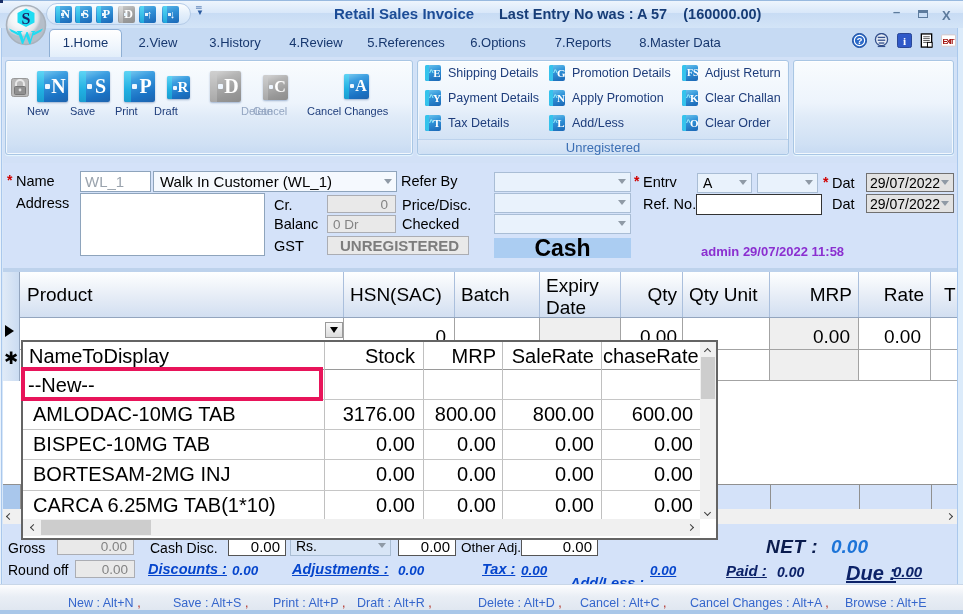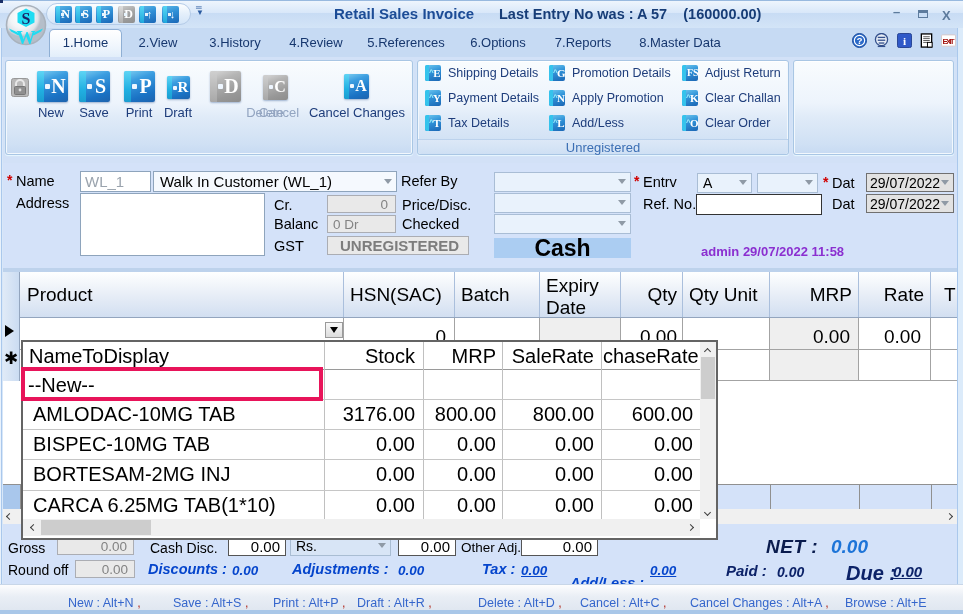--- a/index.html
+++ b/index.html
@@ -40,21 +40,21 @@
 
 
 #ribbon { left:0; top:57px; width:963px; height:106px; background:#d2e1f7; }
 .group { top:60px; height:95px; border:1px solid #a9c6e4; border-radius:3px;
   background:linear-gradient(#f9fcfe 0%, #edf4fc 45%, #e0ebf8 60%, #cfe0f4 90%, #c7daf2 100%);
   box-shadow:0 1px 1px #e8f8ff, inset 0 1px 0 #ffffff, inset 0 0 0 1px #f2f8fd; }
 #group1 { left:5px; width:408px; }
 #group2 { left:417px; width:372px; }
 #group3 { left:793px; width:161px; }
 #grouplabel { left:417px; top:140px; width:372px; text-align:center; font-size:13px; color:#3c6fb4; }
-.biglabel { top:49px; font-size:13px; color:#1e3d7b; text-align:center; }
+.biglabel { top:49px; font-size:11px; color:#1e3d7b; }
 .biglabel.dis { color:#93a5c1; }
 
 .bicon { width:31px; height:31px; border-radius:2px;
   background:linear-gradient(160deg,#7fd0f2 0%,#3b9de0 30%,#1a72c4 75%,#1e63ad 100%); box-shadow:0 1px 2px rgba(40,80,140,.4); }
 .bicon .spine { position:absolute; left:0; top:0; width:7px; height:100%; background:linear-gradient(#5fd4f4,#21b0e2 60%,#1a9ed0); border-radius:2px 0 0 2px; }
 .bicon .ltr { position:absolute; left:12px; top:0; width:19px; height:100%; text-align:center;
   font-family:"Liberation Serif",serif; font-weight:bold; color:#fff; }
 .bicon .sq { position:absolute; background:#eef6ff; border-radius:1px; }
 .bicon.gray { background:linear-gradient(160deg,#d9d9d9 0%,#b5b5b5 30%,#979797 75%,#8d8d8d 100%); }
 .bicon.gray .spine { background:linear-gradient(#cfcfcf,#a8a8a8); }
@@ -92,21 +92,21 @@
 .chev { position:absolute; width:5px; height:5px; border-right:1.8px solid #3f3f3f; border-bottom:1.8px solid #3f3f3f; }
 
 
 
 #popup { left:21px; top:340px; width:697px; height:200px; background:#fff; border:2px solid #646464; }
 .ptxt { position:absolute; font-size:20px; color:#000; white-space:nowrap; }
 
 
 #footer { left:0; top:524px; width:963px; height:60px; background:#d4e2f9; }
 .flbl { position:absolute; font-size:14px; color:#000; }
-.fval { position:absolute; font-size:14.5px; font-weight:bold; font-style:italic; color:#0545cc; }
+.fval { position:absolute; font-size:14.5px; font-weight:bold; font-style:italic; color:#0545cc;text-decoration:underline; }
 .fnum { position:absolute; font-size:13.5px; font-weight:bold; font-style:italic; color:#0545cc; }
 .fnavy { color:#0c2268; }
 
 
 #status { left:0; top:584px; width:963px; height:30px;
   background:linear-gradient(#fdfdfe,#e9eef5 40%,#dde5ef); border-top:1px solid #c8d6e8; }
 #status .inner { position:absolute; top:11px; left:0; width:963px; font-size:12.5px; color:#3566cc; }
 #status span.it { position:absolute; white-space:nowrap; }
 #status i { font-style:normal; color:#b33226; }
 #statusbottom { left:0; top:610px; width:963px; height:4px; background:#a9c7e8; }

